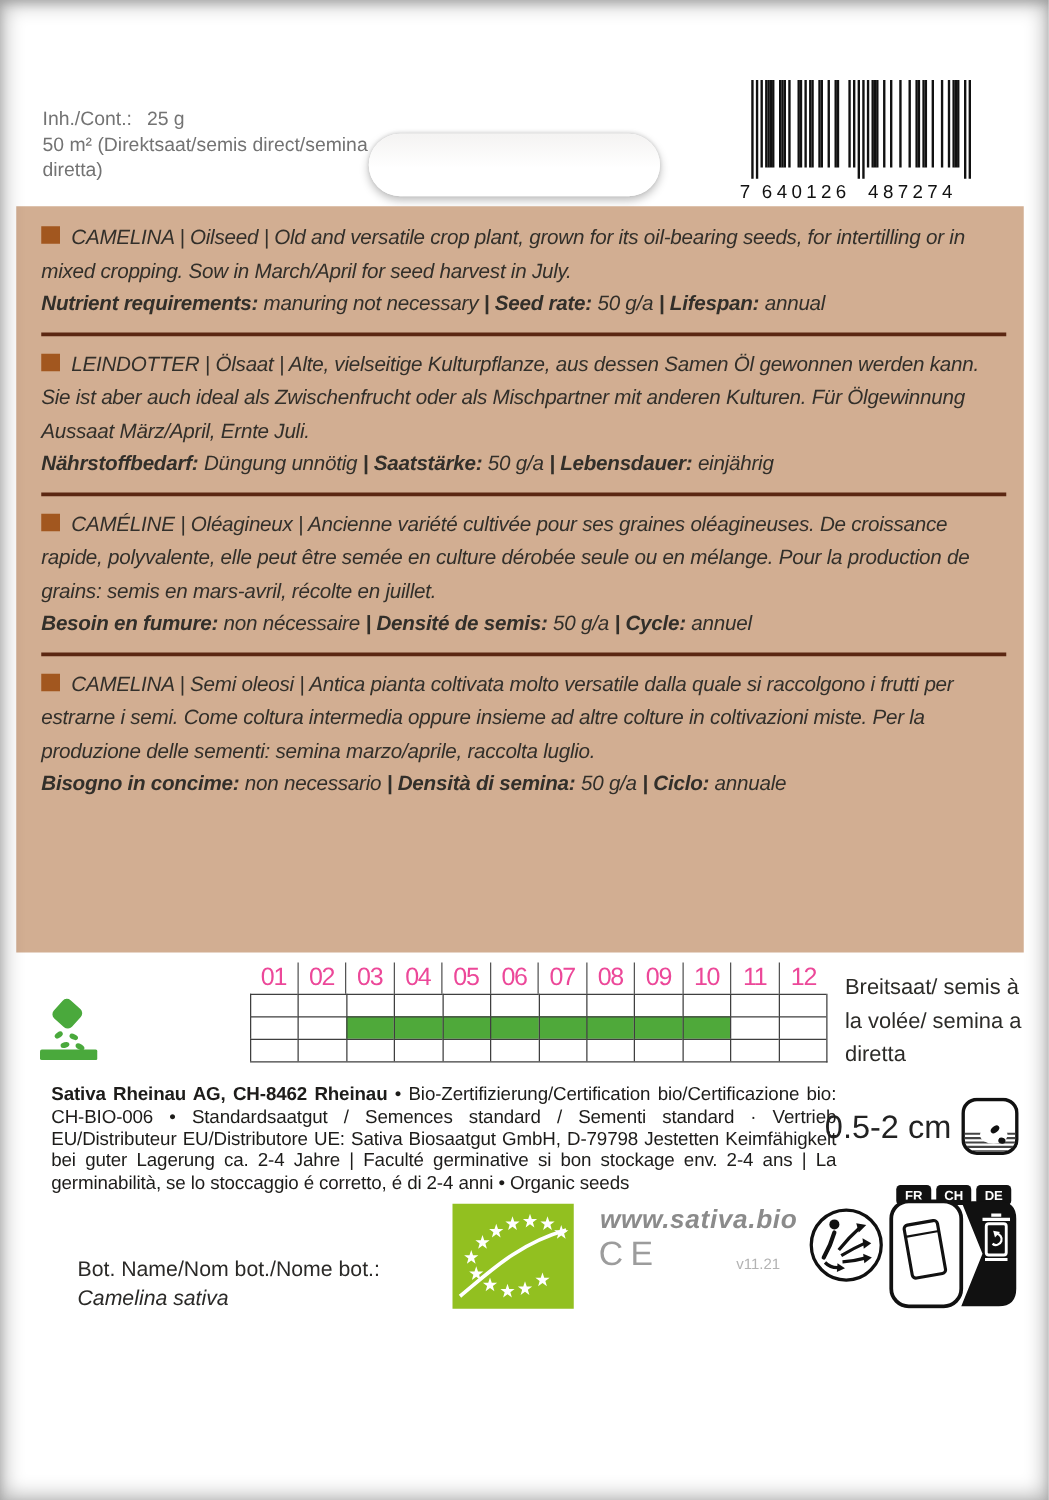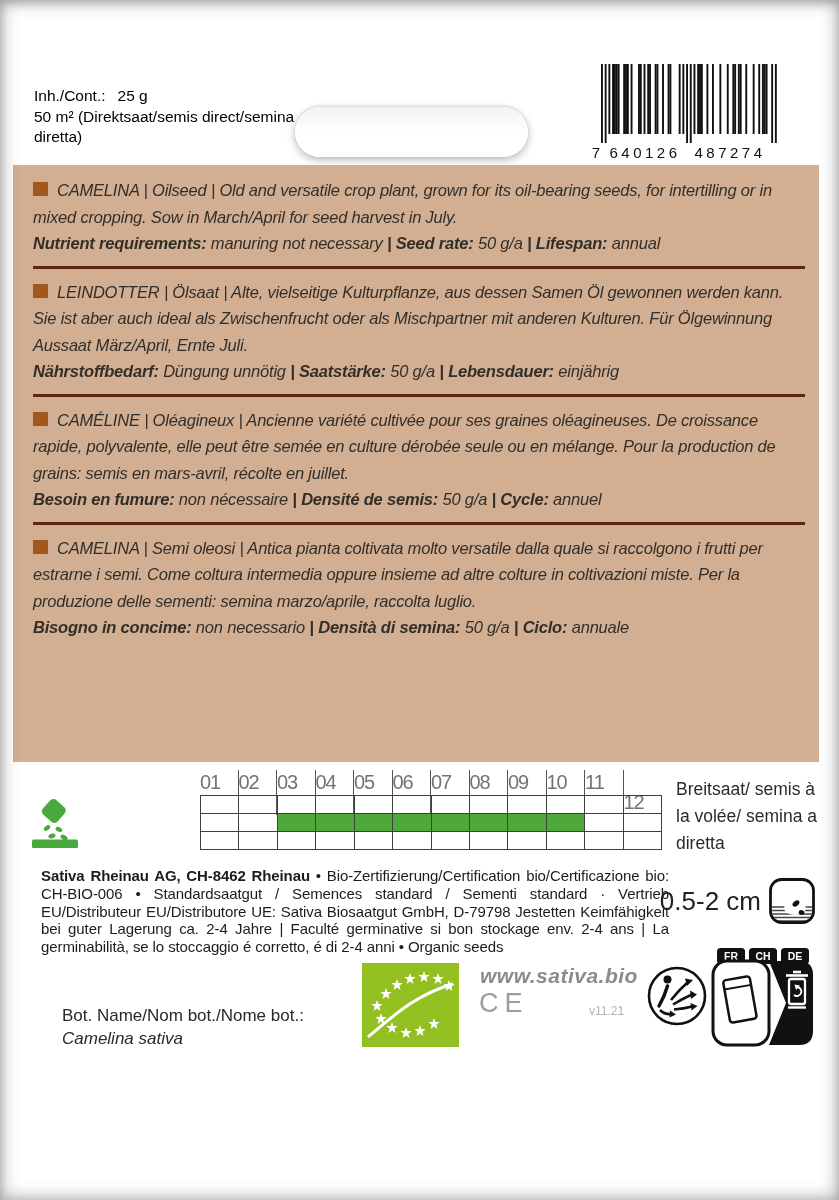--- a/index.html
+++ b/index.html
@@ -2,42 +2,42 @@
 <html><head>
 <meta charset="utf-8">
 <style>
   html,body{margin:0;padding:0;}
   body{width:839px;height:1200px;background:#ffffff;position:relative;overflow:hidden;
        font-family:"Liberation Sans",sans-serif;color:#2f2d28;}
   .vignette{position:absolute;inset:0;z-index:60;pointer-events:none;
        box-shadow:inset 0 0 16px 3px rgba(0,0,0,.30), inset 0 3px 7px rgba(0,0,0,.15);}
 
   
-  .inh{position:absolute;left:34px;top:86px;width:262px;font-size:15.5px;line-height:20.5px;color:#000000;}
+  .inh{position:absolute;left:34px;top:86px;width:262px;font-size:15.5px;line-height:20.5px;color:#737373;}
   .inh .val{margin-left:12px;}
   .pill{position:absolute;left:295px;top:107px;width:233px;height:50px;border-radius:26px;
         background:linear-gradient(#f4f3f2,#ffffff 55%);
         box-shadow:0 3px 8px rgba(0,0,0,.28), 0 -1px 3px rgba(0,0,0,.12);}
   .barcode{position:absolute;left:591px;top:62px;width:190px;height:100px;}
   .bc-digit{font-family:"Liberation Sans",sans-serif;font-size:15px;fill:#111;}
 
   
   .tan{position:absolute;left:13px;top:165px;width:806px;height:597px;background:#d2ae92;
        padding:12px 14px 0 20px;box-sizing:border-box;font-style:italic;}
   .sec-body,.sec-facts{margin:0;font-size:16.5px;line-height:26.5px;color:#322f2a;letter-spacing:-0.2px;}
   .sec-facts b,.legal b{font-weight:bold;}
   .bullet{display:inline-block;width:15px;height:14px;background:#a2571f;margin-right:9px;}
   .rule{height:3px;background:#5b2712;margin:9px 0 10px;}
 
   
   .calendar{position:absolute;left:200px;top:770px;width:462px;}
   #cal-labels{display:grid;grid-template-columns:repeat(12,1fr);height:25px;}
-  .cal-lab{text-align:left;font-size:20px;line-height:25px;color:#737373;letter-spacing:-1px;
+  .cal-lab{text-align:center;font-size:20px;line-height:25px;color:#ec4899;letter-spacing:-1px;
            border-right:1.5px solid #555;}
-  .cal-lab:last-child{border-right:none;margin-top:20px;}
+  .cal-lab:last-child{border-right:none;}
   #cal-grid{display:grid;grid-template-columns:repeat(12,1fr);grid-auto-rows:18px;
             border-right:1.5px solid #3f3f3f;border-bottom:1.5px solid #3f3f3f;}
   .cal-cell{border-left:1.5px solid #3f3f3f;border-top:1.5px solid #3f3f3f;}
   .cal-green{background:#4fa93a;}
 
   .sow-icon{position:absolute;left:32px;top:798px;width:46px;height:50px;}
 
   .broadcast{position:absolute;left:676px;top:776px;width:142px;font-size:17.5px;line-height:27px;color:#2c2b28;}
   .depth-row{position:absolute;left:650px;top:878px;width:165px;display:flex;align-items:center;
              justify-content:flex-end;gap:8px;}

